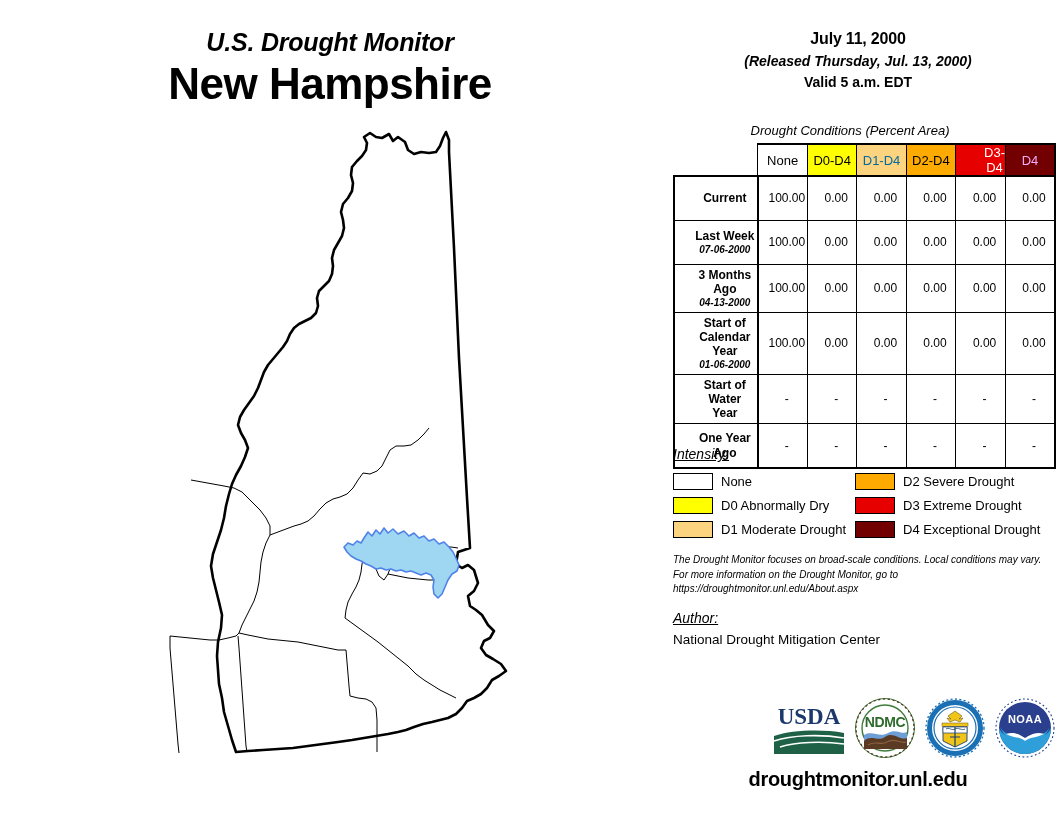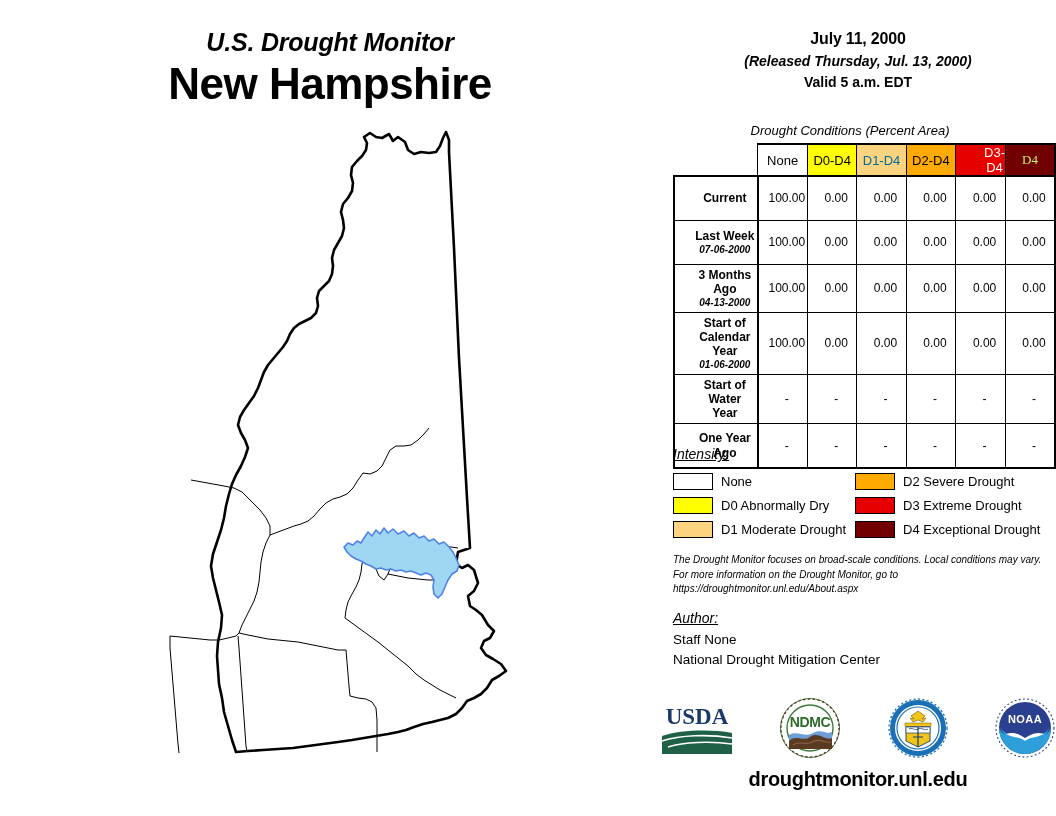--- a/index.html
+++ b/index.html
@@ -191,21 +191,21 @@
   .author-line { font-size: 13.5px; line-height: 1.5; }
 
   
   #logo-row {
     position: absolute;
     left: 0; top: 692px;
     width: 396px;
     height: 72px;
     display: flex;
     align-items: center;
-    justify-content: space-between;
+    justify-content: flex-end;
     gap: 8px;
   }
   .logo { display: block; }
   #site-url {
     position: absolute;
     left: 0; top: 768px;
     width: 396px;
     text-align: center;
     font-size: 20px;
     font-weight: bold;
@@ -339,21 +339,21 @@
         <col class="datacol">
     </colgroup>
     <thead>
       <tr>
         <th class="corner"></th>
       <th style="background: rgb(255, 255, 255); color: rgb(0, 0, 0);">None</th>
           <th style="background: rgb(255, 255, 0); color: rgb(0, 0, 0);">D0-D4</th>
           <th style="background: rgb(252, 211, 127); color: #0369a1;">D1-D4</th>
           <th style="background: rgb(255, 170, 0); color: rgb(0, 0, 0);">D2-D4</th>
           <th style="background: rgb(230, 0, 0); color: rgb(255, 255, 255); padding-left: 28px;">D3-D4</th>
-          <th style="background: rgb(115, 0, 0); color: #bef264; font-family: Liberation Serif, serif;">D4</th>
+          <th style="background: rgb(115, 0, 0); color: #f0abfc;">D4</th>
         </tr>
     </thead>
     <tbody>
         <tr>
           <td class="rowlabel">Current</td>
           <td class="val">100.00</td>
           <td class="val">0.00</td>
           <td class="val">0.00</td>
           <td class="val">0.00</td>
           <td class="val">0.00</td>
@@ -434,21 +434,20 @@
           <span class="legend-swatch" style="background: rgb(115, 0, 0);"></span>
           <span class="legend-label">D4 Exceptional Drought</span>
         </div>
       </div>
   </div>
 
   <div id="disclaimer">The Drought Monitor focuses on broad-scale conditions. Local conditions may vary. For more information on the Drought Monitor, go to https://droughtmonitor.unl.edu/About.aspx</div>
 
   <div id="author-section">
     <div id="author-heading">Author:</div>
-    <div class="author-line">Staff None</div>
     <div class="author-line">National Drought Mitigation Center</div>
   </div>
 
   <div id="logo-row">
 
     <svg class="logo" width="74" height="56" viewBox="0 0 74 56">
       <text x="37" y="24" text-anchor="middle" font-family="Liberation Serif, serif" font-size="23" font-weight="bold" fill="#1b3a6b">USDA</text>
       <path d="M2,36 C20,30 50,29 72,33 L72,54 L2,54 Z" fill="#1f6146"></path>
       <path d="M2,41 C20,35 48,34 72,38" fill="none" stroke="#ffffff" stroke-width="1.6"></path>
       <path d="M8,47 C24,42 50,41 72,44" fill="none" stroke="#ffffff" stroke-width="1.4"></path>

